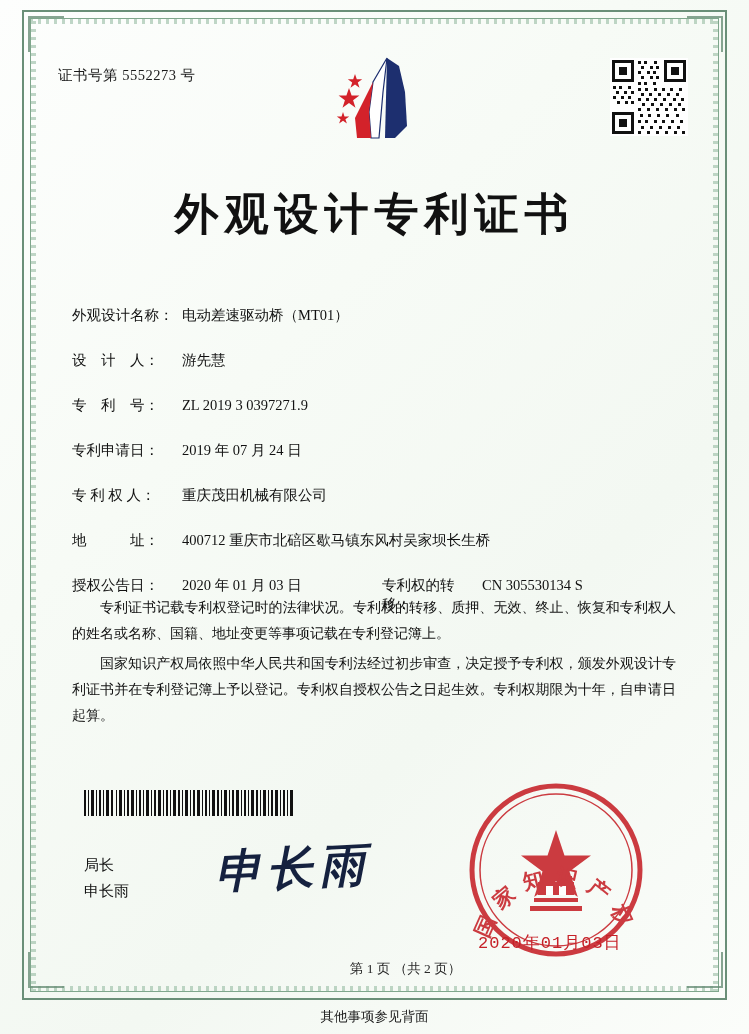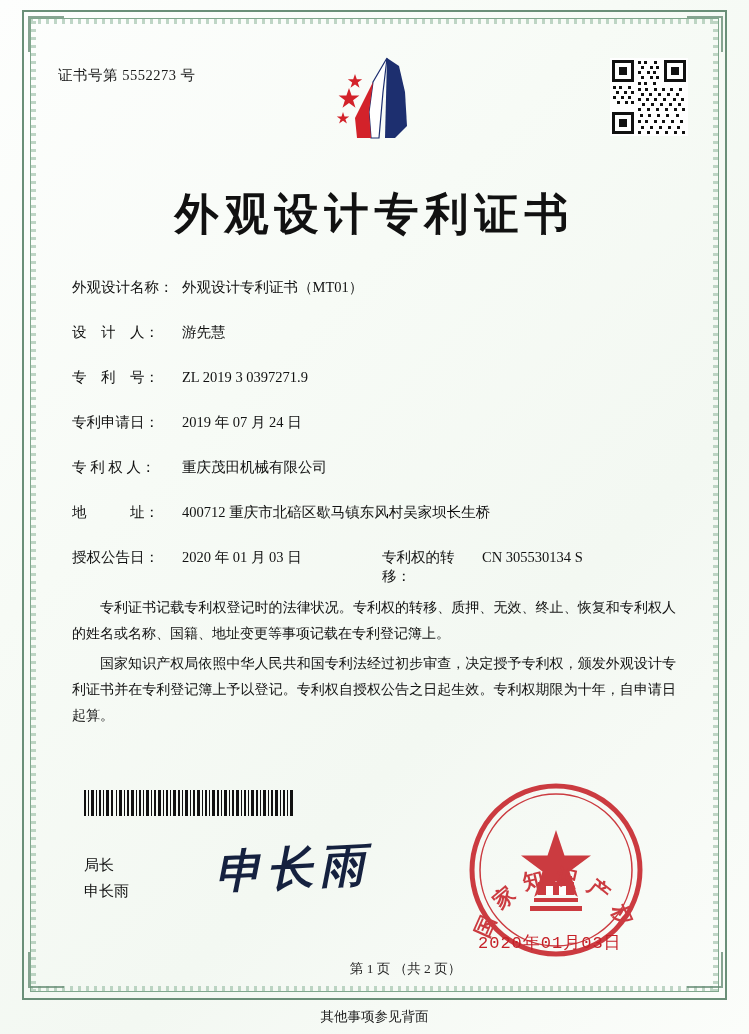--- a/index.html
+++ b/index.html
@@ -111,21 +111,21 @@
     align-items: baseline;
     height: 45px;
   }
   .row .lbl {
     width: 110px;
     flex: 0 0 110px;
     display: flex;
     justify-content: space-between;
     white-space: nowrap;
   }
-  .row .lbl.tight { display: block; }
+  .row .lbl.tight { display: block; margin-top: 28px; }
   .row .val {
     flex: 1 1 auto;
     white-space: nowrap;
   }
   .row.dual .lbl2 {
     width: 100px;
     flex: 0 0 100px;
     text-align: left;
   }
   .row.dual .val1 { flex: 0 0 200px; }
@@ -329,21 +329,21 @@
       </g>
     </svg>
   </div>
 
   <div class="title">外观设计专利证书</div>
 
   <div class="fields">
 
     <div class="row">
       <span class="lbl tight">外观设计名称：</span>
-      <span class="val">外观设计专利证书（MT01）</span>
+      <span class="val">电动差速驱动桥（MT01）</span>
     </div>
 
     <div class="row">
       <span class="lbl tight">设　计　人：</span>
       <span class="val">游先慧</span>
     </div>
 
     <div class="row">
       <span class="lbl tight">专　利　号：</span>
       <span class="val">ZL 2019 3 0397271.9</span>

